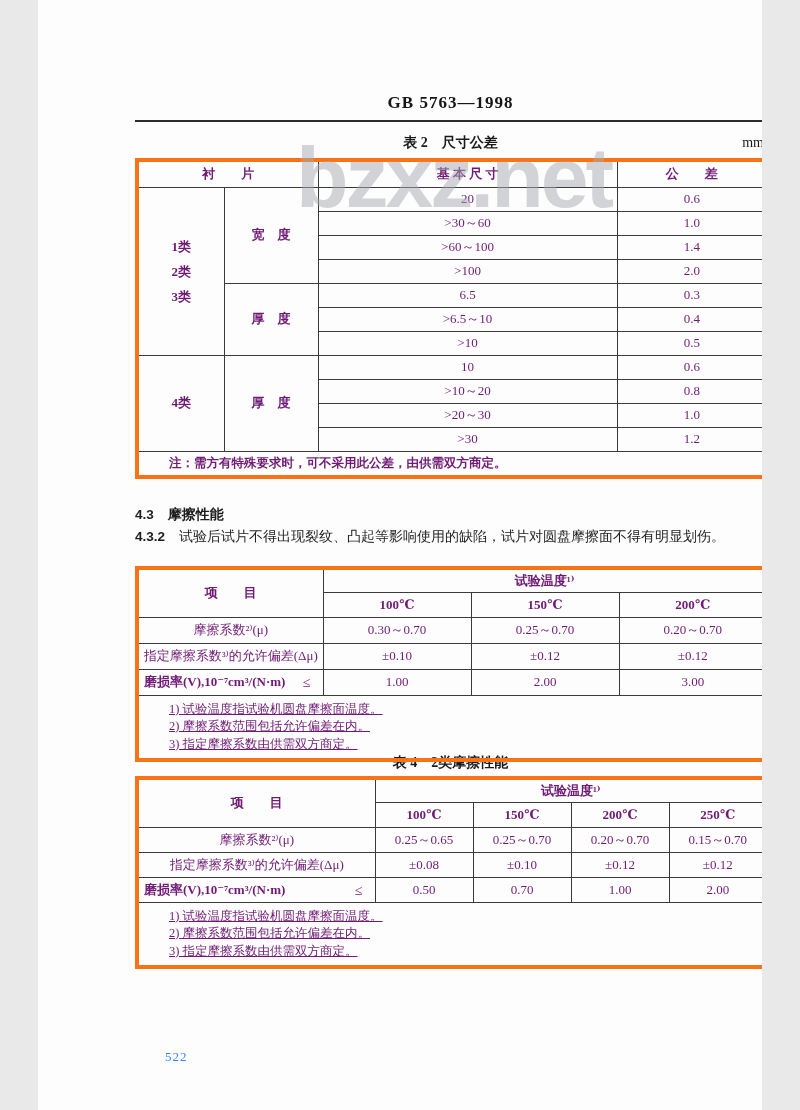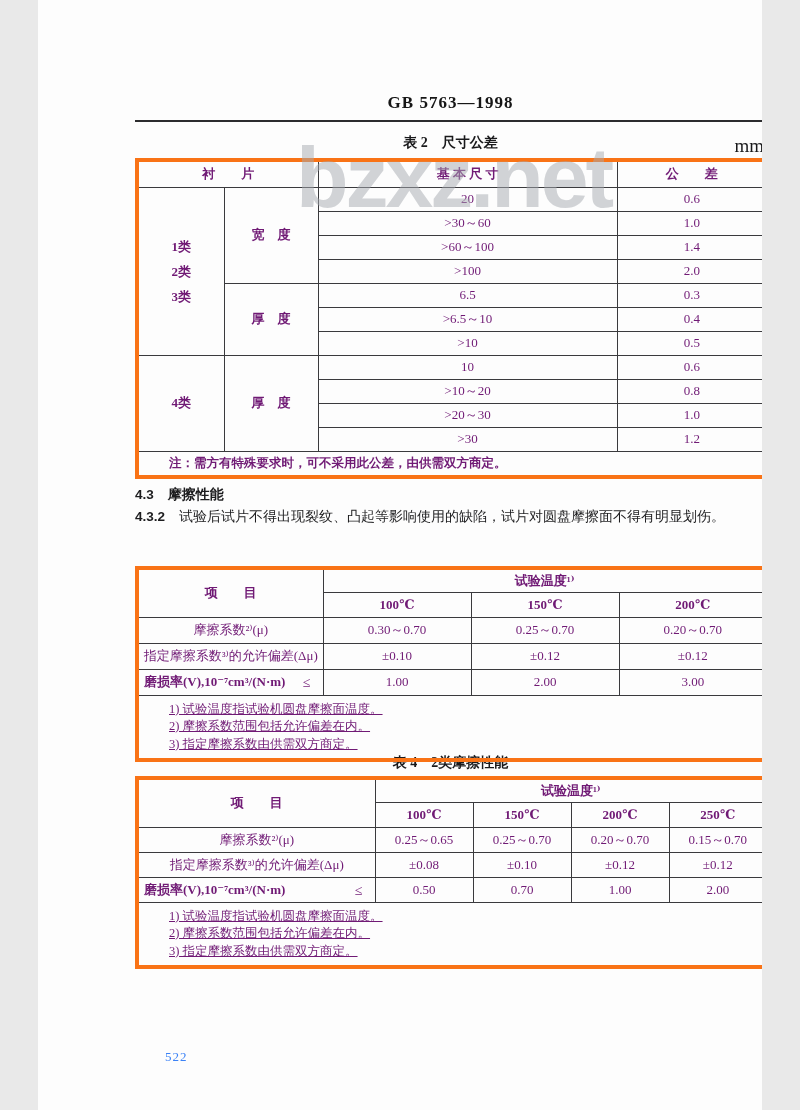--- a/index.html
+++ b/index.html
@@ -16,21 +16,21 @@
   .head-rule { position:absolute; left:97px; top:120px; width:631px; height:2px; background:#2c2c2e; }
   .watermark {
     position:absolute; left:258px; top:134px; font-family:"Liberation Sans","DejaVu Sans",sans-serif;
     font-size:86px; font-weight:bold; letter-spacing:-3px; color:#a7abb1; opacity:0.50;
     z-index:3; pointer-events:none; line-height:1;
   }
   .caption { position:absolute; left:97px; width:631px; text-align:center; font-size:14px; font-weight:bold; color:#19191b; }
   .cap2 { top:134px; }
   .cap3 { top:546px; }
   .cap4 { top:754px; }
-  .caption .unit { position:absolute; right:2px; top:1px; font-weight:normal; font-size:19px;text-align:right; }
+  .caption .unit { position:absolute; right:2px; top:1px; font-weight:normal; font-size:14px;text-align:right; }
   table.grid {
     position:absolute; left:97px; width:631px; border-collapse:collapse; table-layout:fixed;
     border:4px solid #f97316; font-size:13px; color:#701a75; z-index:2; background:transparent;
   }
   table.grid td, table.grid th { border:1px solid #3a3a3d; text-align:center; vertical-align:middle; padding:0 2px; font-weight:normal; }
   table.grid th { font-weight:bold; }
   .t2 { top:158px; }
   .t2 .hrow th { height:27px; }
   .t2 td { height:24px; }
   .t2 .lbl { font-weight:bold; }
@@ -42,21 +42,21 @@
   .t3 .h2 th, .t4 .h2 th { height:25px; }
   .t3 td { height:26px; }
   .t4 td { height:25px; }
   .rowlabel { font-weight:bold; }
   td.wearcell { text-align:left; }
   .wearwrap { display:flex; justify-content:space-between; align-items:flex-end; padding:0 10px 0 3px; font-weight:bold; }
   .wearwrap .leq { font-weight:normal; font-size:14px; }
   .notescell { text-align:left !important; padding:5px 6px 5px 30px !important; }
   .notescell div { line-height:17.5px; font-size:12.5px; font-weight:normal;text-decoration:underline; }
   .t3 .notescell { height:56px; } .t4 .notescell { height:58px; }
-  .clauses { position:absolute; left:97px; top:484px; width:660px; font-size:14px; }
+  .clauses { position:absolute; left:97px; top:504px; width:660px; font-size:14px; }
   .clause { line-height:22px; white-space:nowrap; }
   .clause .cnum { font-weight:bold; margin-right:14px; font-family:"Liberation Sans","DejaVu Sans",sans-serif; font-size:13.5px; }
   .clause.lead .ctext { font-weight:bold; }
   .page-number { position:absolute; left:127px; top:1049px; font-size:13px; color:#3b82f6; letter-spacing:1px; }
 </style>
 </head>
 <body>
 
 <div class="page">
 

